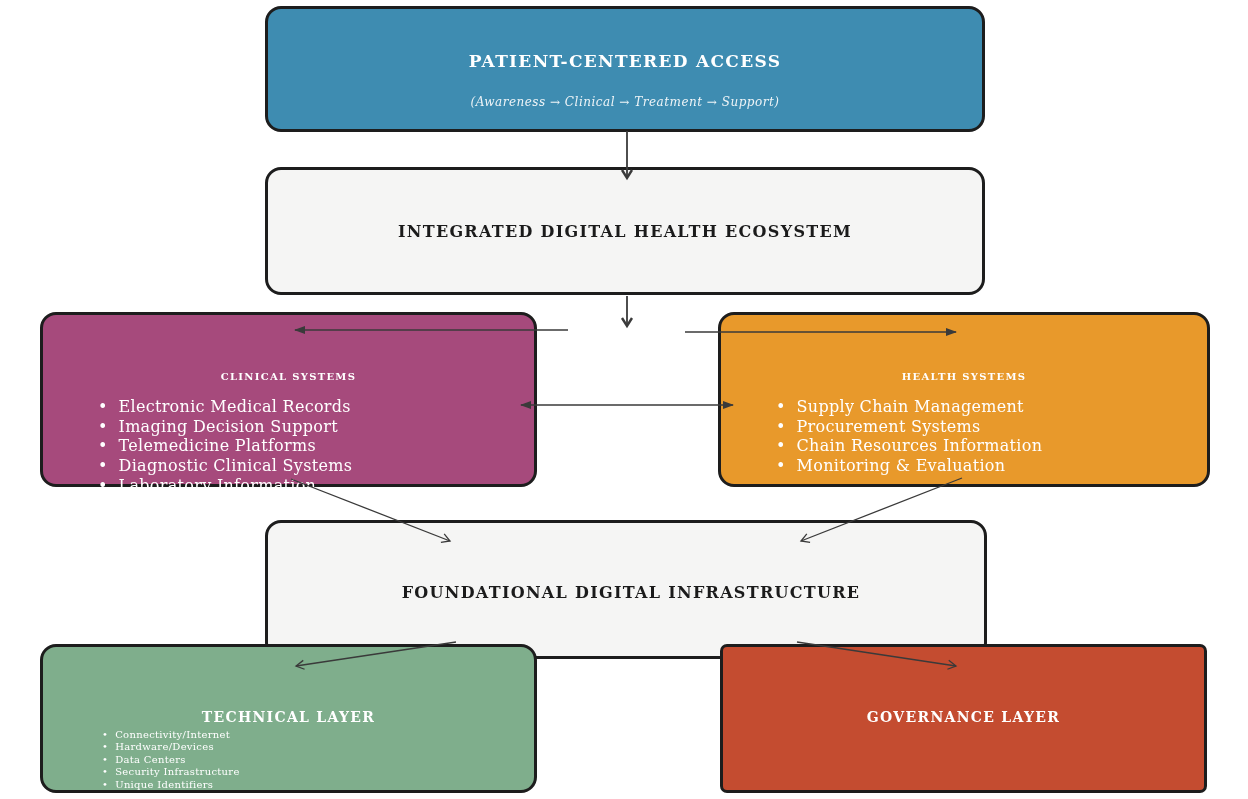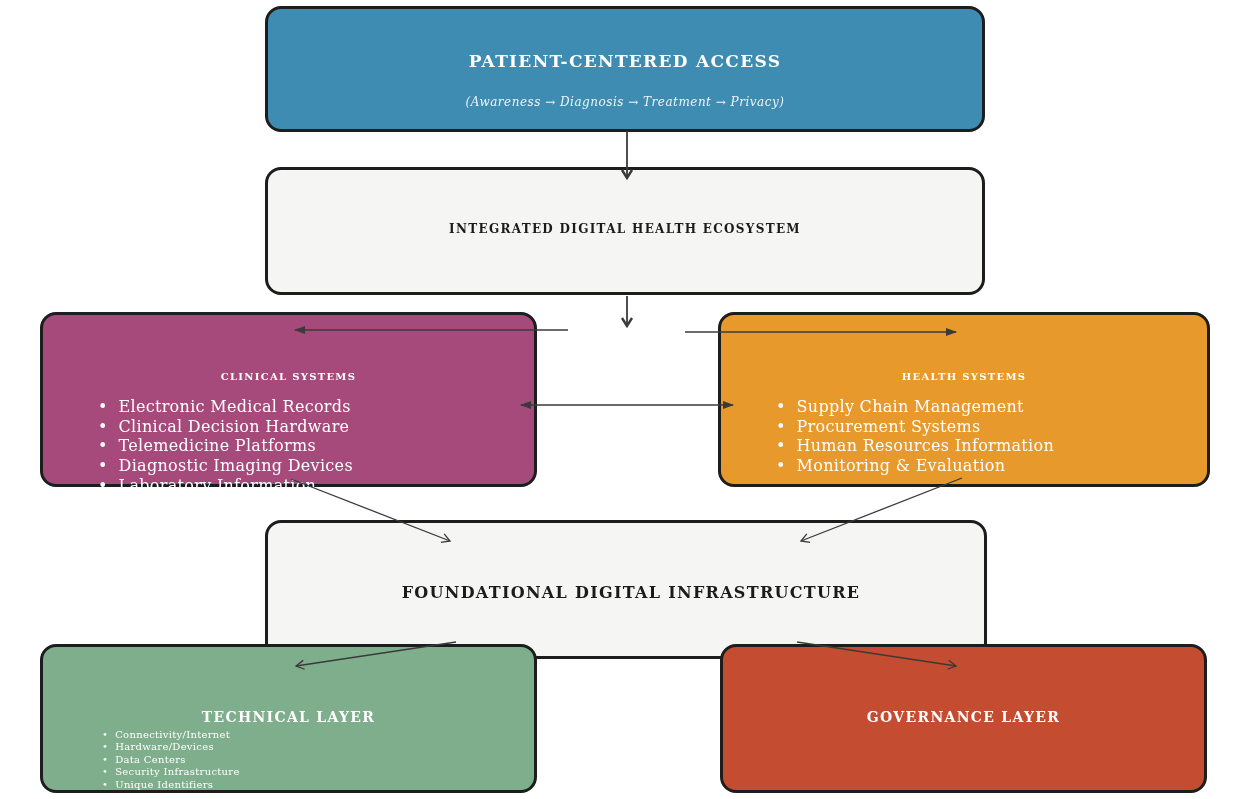--- a/index.html
+++ b/index.html
@@ -10,29 +10,29 @@
   .bx{
     position:absolute;box-sizing:border-box;
     border:3px solid #1d1d1d;border-radius:16px;
   }
   .bx-patient   {left:265px;top:6px;  width:720px;height:126px;background:#3e8cb1;padding-left:39px;}
   .bx-ecosystem {left:265px;top:167px;width:720px;height:128px;background:#f5f5f4;}
   .bx-clinical  {left:40px; top:312px;width:497px;height:175px;background:#a64a7c;}
   .bx-health    {left:718px;top:312px;width:492px;height:175px;background:#e8992b;}
   .bx-foundation{left:265px;top:520px;width:722px;height:139px;background:#f5f5f4;z-index:1;}
   .bx-technical {left:40px; top:644px;width:497px;height:149px;background:#7fae8c;z-index:2;}
-  .bx-governance{left:720px;top:644px;width:487px;height:149px;background:#c44c30;z-index:2;}
+  .bx-governance{left:720px;top:644px;width:487px;height:149px;background:#c44c30;z-index:2;border-radius:7px;}
 
   .ttl{
     position:absolute;left:0;right:0;text-align:center;
     font-weight:bold;color:#ffffff;letter-spacing:1.3px;white-space:nowrap;
   }
   .ttl-dark{color:#1b1b1b;}
   .t-patient   {top:42px;font-size:17px;}
-  .t-ecosystem {top:52px;font-size:12px;}
+  .t-ecosystem {top:52px;font-size:16px;}
   .t-mid       {top:56px;font-size:10px;}
   .t-foundation{top:60px;font-size:16px;padding-left:10px;}
   .t-bottom    {top:62px;font-size:14px;}
 
   .subttl{
     position:absolute;left:0;right:0;top:86px;text-align:center;
     font-style:italic;font-size:12px;color:#eef4f7;letter-spacing:.5px;
   }
 
   ul.blt{position:absolute;margin:0;padding:0;list-style:none;color:#ffffff;}
@@ -49,44 +49,44 @@
   .aline-thin{stroke:#3a3a3a;stroke-width:1.3px;}
   .aline-v{stroke:#3a3a3a;stroke-width:1.8px;}
 </style>
 </head>
 <body>
 
 <div class="canvas">
 
   <div class="bx bx-patient">
     <div class="ttl t-patient">PATIENT-CENTERED ACCESS</div>
-    <div class="subttl">(Awareness → Diagnosis → Treatment → Privacy)</div>
+    <div class="subttl">(Awareness → Clinical → Treatment → Support)</div>
   </div>
 
   <div class="bx bx-ecosystem">
     <div class="ttl ttl-dark t-ecosystem">INTEGRATED DIGITAL HEALTH ECOSYSTEM</div>
   </div>
 
   <div class="bx bx-clinical">
     <div class="ttl t-mid">CLINICAL SYSTEMS</div>
     <ul class="blt blt-mid blt-clinical">
         <li>Electronic Medical Records</li>
-        <li>Clinical Decision Hardware</li>
+        <li>Imaging Decision Support</li>
         <li>Telemedicine Platforms</li>
-        <li>Diagnostic Imaging Devices</li>
+        <li>Diagnostic Clinical Systems</li>
         <li>Laboratory Information</li>
       </ul>
   </div>
 
   <div class="bx bx-health">
     <div class="ttl t-mid">HEALTH SYSTEMS</div>
     <ul class="blt blt-mid blt-health">
         <li>Supply Chain Management</li>
         <li>Procurement Systems</li>
-        <li>Human Resources Information</li>
+        <li>Chain Resources Information</li>
         <li>Monitoring &amp; Evaluation</li>
       </ul>
   </div>
 
   <div class="bx bx-foundation">
     <div class="ttl ttl-dark t-foundation">FOUNDATIONAL DIGITAL INFRASTRUCTURE</div>
   </div>
 
   <div class="bx bx-technical">
     <div class="ttl t-bottom">TECHNICAL LAYER</div>

